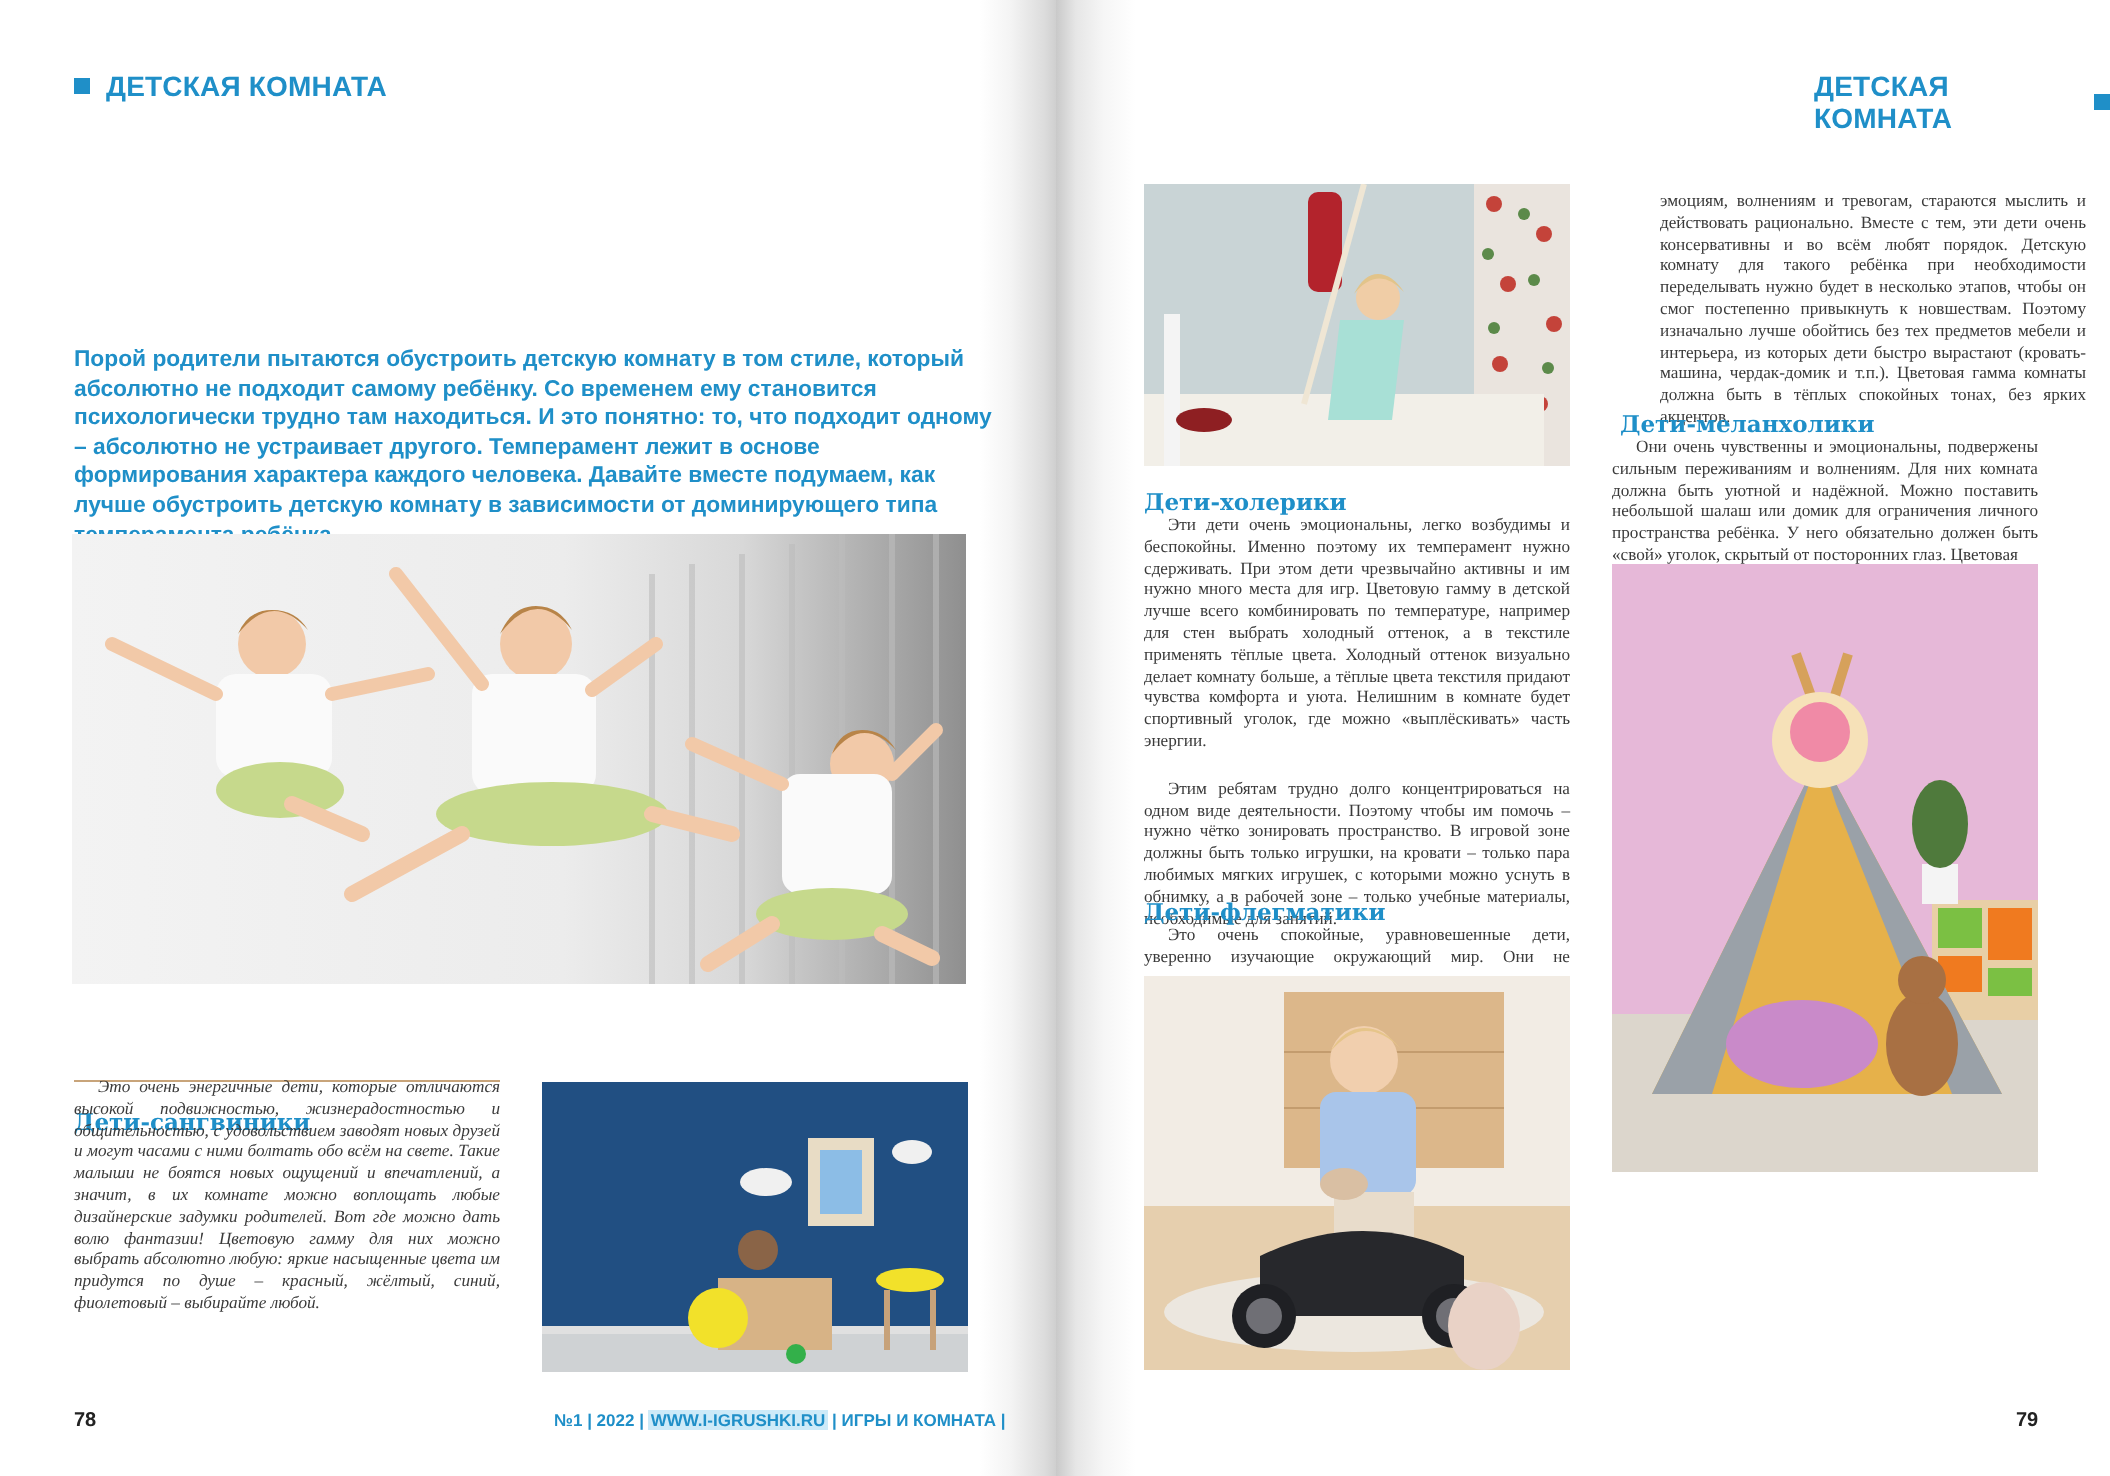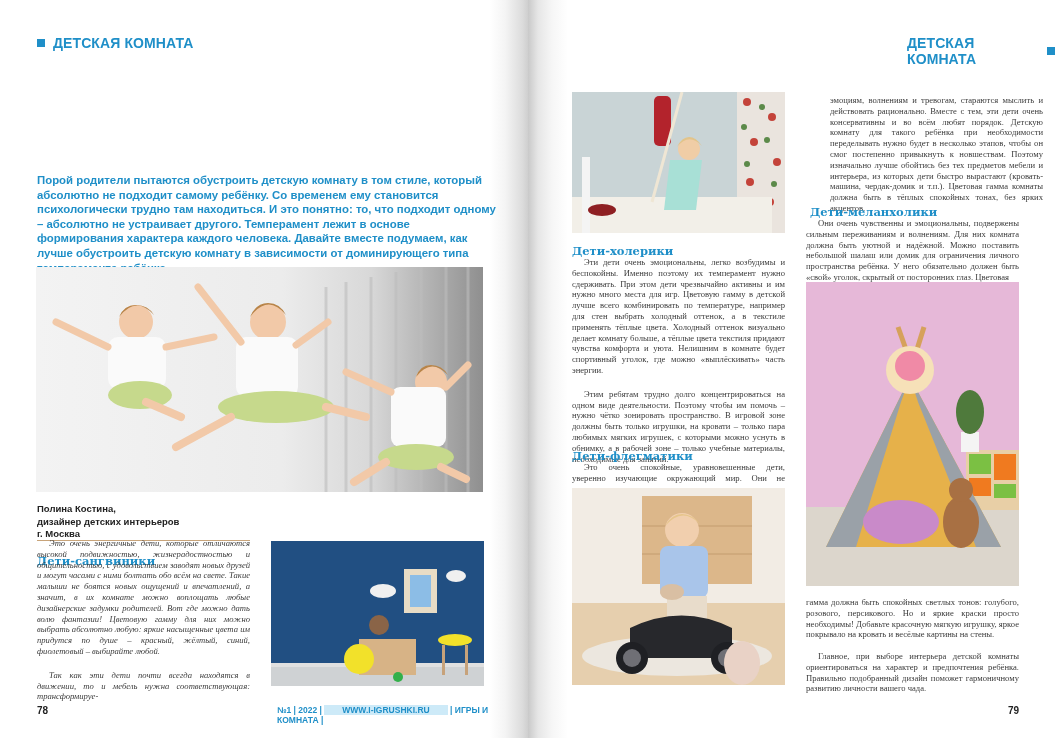--- a/index.html
+++ b/index.html
@@ -34,21 +34,21 @@
   .divider { position: absolute; left: 37px; top: 540px; width: 213px; height: 1px; background: #c8a47a; }
 
   .h-sub { position: absolute; font-family: "DejaVu Serif", serif; font-weight: bold; font-size: 11.5px; color: #1f8fc8; }
 
   .body-text { position: absolute; font-size: 8.6px; line-height: 10.8px; color: #3a3a3a; text-align: justify; }
   .body-text p { text-indent: 12px; }
   .body-text p + p { margin-top: 13px; }
 
   .page-num { position: absolute; top: 705px; font-family: "Liberation Sans", sans-serif; font-weight: bold; font-size: 10px; color: #222; }
   .footer { position: absolute; left: 277px; top: 705px; font-family: "Liberation Sans", sans-serif; font-weight: bold; font-size: 8.5px; color: #1f8fc8; }
-  .footer .url { background: #cdeaf8; padding: 0 18px; margin-top: 24px; }
+  .footer .url { background: #cdeaf8; padding: 0 1px; margin-top: 24px; }
 </style>
 </head>
 <body>
 
 <div class="page page-left">
   <div class="spine-left"></div>
 
   <div class="section-tag" style="left:37px;">
     <span class="sq"></span>
     <span>ДЕТСКАЯ КОМНАТА</span>
@@ -94,31 +94,25 @@
 
       <circle cx="395" cy="115" r="16" fill="#f2c9a8"></circle>
         <path d="M380 110 Q395 90 412 108 Q406 98 395 98 Q384 98 380 110Z" fill="#b88448"></path>
       <rect x="355" y="120" width="55" height="60" rx="9" fill="#fafafa"></rect>
       <path d="M355 125 L310 105 M410 120 L432 98" stroke="#f2c9a8" stroke-width="7" stroke-linecap="round"></path>
       <ellipse cx="380" cy="190" rx="38" ry="13" fill="#c6d98c"></ellipse>
       <path d="M350 195 L318 215 M405 200 L430 212" stroke="#f2c9a8" stroke-width="8" stroke-linecap="round"></path>
     </svg>
   </div>
 
-  <div class="author">
-    <div>Полина Костина,</div>
-    <div>дизайнер детских интерьеров</div>
-    <div>г. Москва</div>
-  </div>
   <div class="divider"></div>
 
   <h2 class="h-sub" style="left:37px; top:554px;">Дети-сангвиники</h2>
   <div class="body-text" style="left:37px; top:538px; width:213px;font-style:italic;">
     <p>Это очень энергичные дети, которые отличаются высокой подвижностью, жизнерадостностью и общительностью, с удовольствием заводят новых друзей и могут часами с ними болтать обо всём на свете. Такие малыши не боятся новых ощущений и впечатлений, а значит, в их комнате можно воплощать любые дизайнерские задумки родителей. Вот где можно дать волю фантазии! Цветовую гамму для них можно выбрать абсолютно любую: яркие насыщенные цвета им придутся по душе – красный, жёлтый, синий, фиолетовый – выбирайте любой.</p>
-    <p>Так как эти дети почти всегда находятся в движении, то и мебель нужна соответствующая: трансформируе-</p>
   </div>
 
 
   <div class="photo" style="left:271px; top:541px; width:213px; height:145px;">
     <svg viewBox="0 0 213 145" preserveAspectRatio="none">
       <rect width="213" height="125" fill="#214f82"></rect>
       <rect y="122" width="213" height="4" fill="#e0e0e0"></rect>
       <rect y="126" width="213" height="19" fill="#cfd2d4"></rect>
       <rect x="133" y="28" width="33" height="44" fill="#e8dcc5"></rect>
         <rect x="139" y="34" width="21" height="32" fill="#8cbde6"></rect>
@@ -238,22 +232,16 @@
       <line x1="92" y1="45" x2="108" y2="90" stroke="#d6a15b" stroke-width="5"></line>
         <line x1="118" y1="45" x2="104" y2="90" stroke="#d6a15b" stroke-width="5"></line>
       <circle cx="104" cy="88" r="24" fill="#f6e1b8"></circle>
         <circle cx="104" cy="84" r="15" fill="#f08aa6"></circle>
       <ellipse cx="95" cy="240" rx="38" ry="22" fill="#c98ac9"></ellipse>
       <ellipse cx="155" cy="240" rx="18" ry="26" fill="#a87043"></ellipse>
         <circle cx="155" cy="208" r="12" fill="#a87043"></circle>
     </svg>
   </div>
 
-  <div class="body-text" style="left:278px; top:597px; width:213px;">
-    <div>гамма должна быть спокойных светлых тонов: голубого, розового, персикового. Но и яркие краски просто необходимы! Добавьте красочную мягкую игрушку, яркое покрывало на кровать и весёлые картины на стены.</div>
-  </div>
-
-  <div class="body-text" style="left:278px; top:651px; width:213px;">
-    <p>Главное, при выборе интерьера детской комнаты ориентироваться на характер и предпочтения ребёнка. Правильно подобранный дизайн поможет гармоничному развитию личности вашего чада.</p>
-  </div>
+
 
   <div class="page-num" style="left:480px;">79</div>
 </div>
 
 </body></html>

